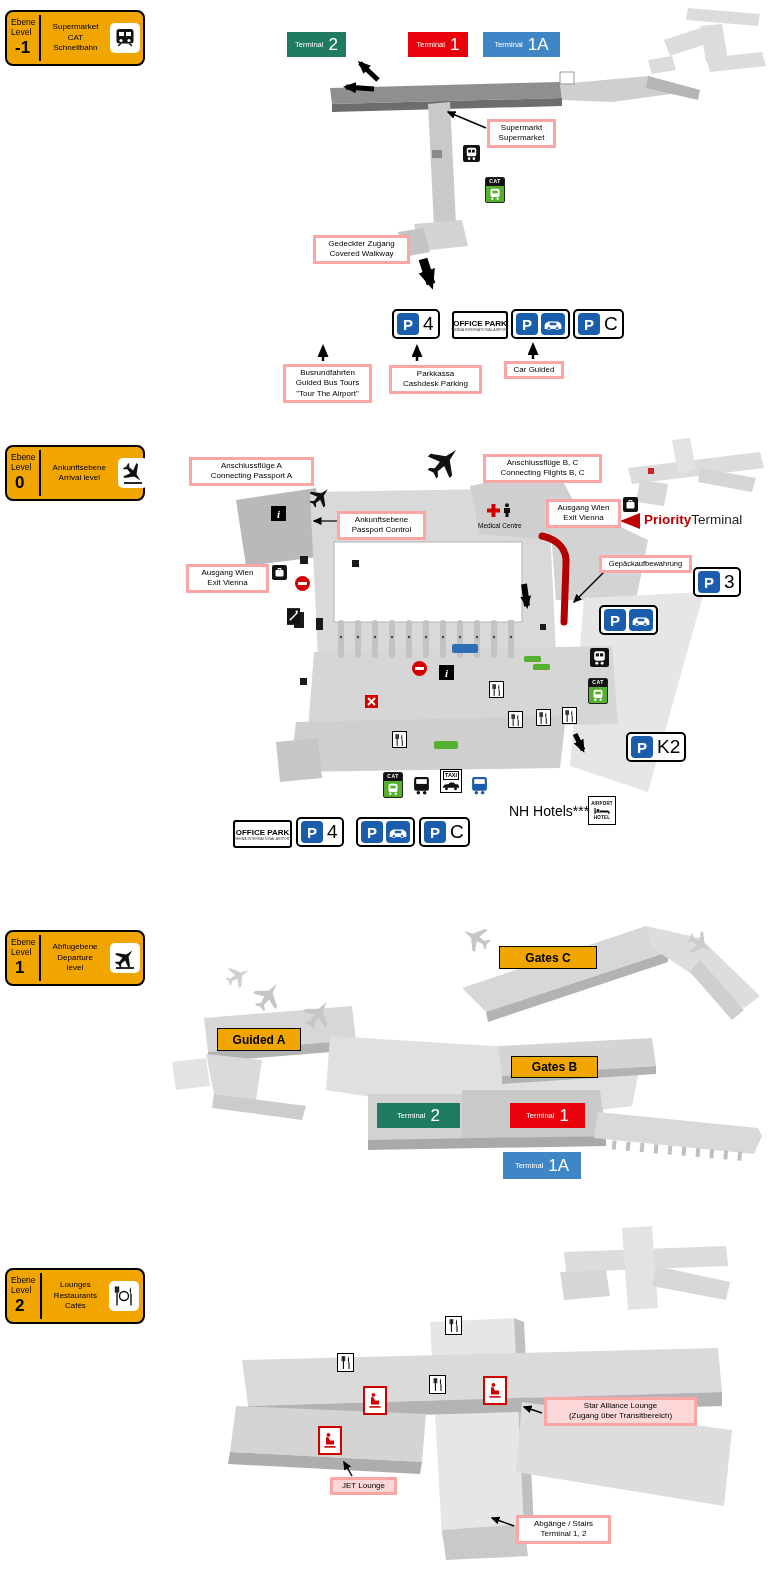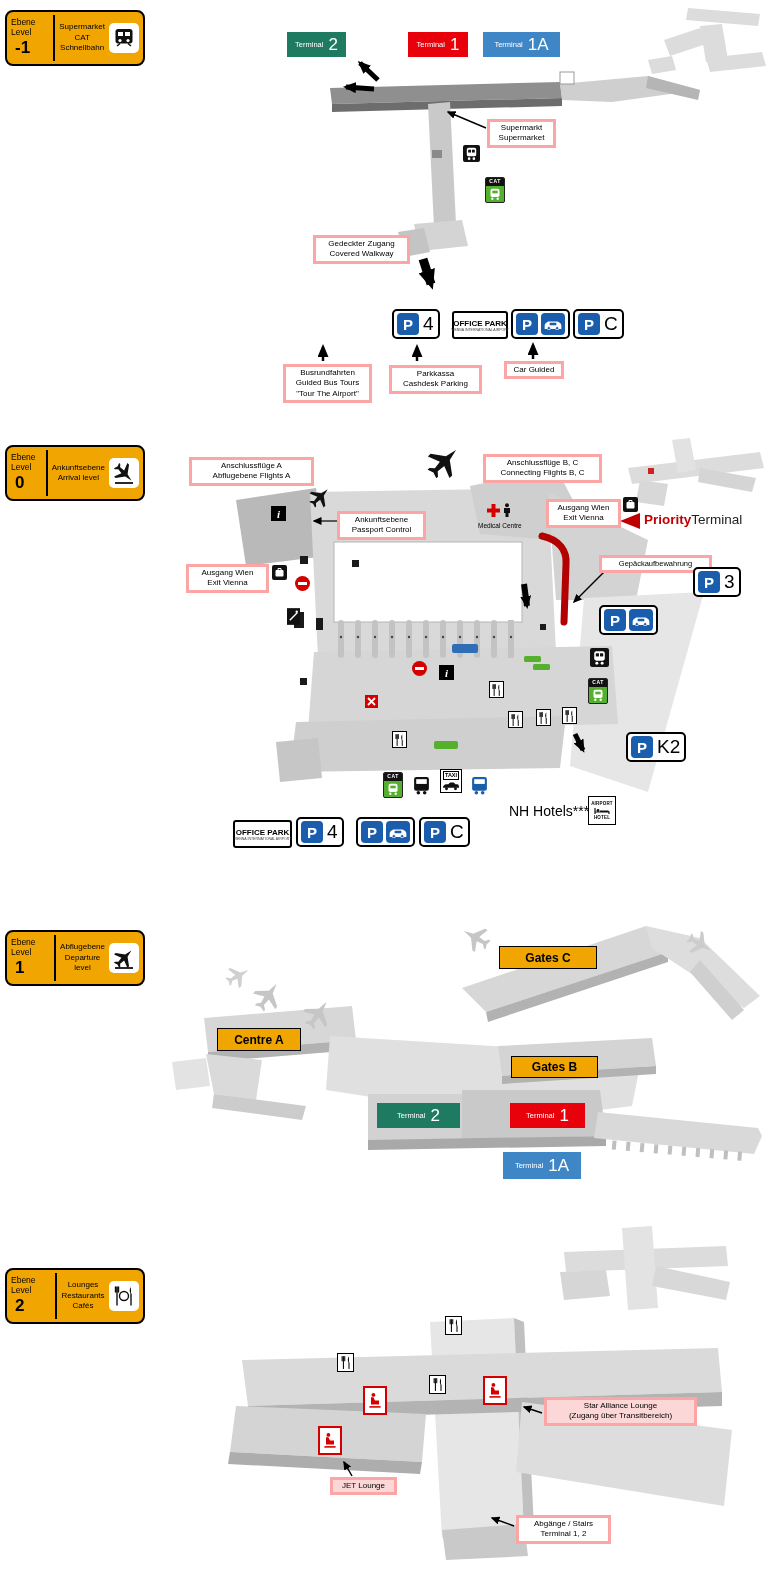--- a/index.html
+++ b/index.html
@@ -2,21 +2,21 @@
 <html><head>
 <meta charset="utf-8">
 <title></title>
 <style>
   *{margin:0;padding:0;box-sizing:border-box}
   html,body{background:#fff}
   body{font-family:"Liberation Sans","DejaVu Sans",sans-serif;color:#000}
   .canvas{position:relative;width:773px;height:1576px;background:#fff;overflow:hidden}
   .map-svg{position:absolute;left:0;top:0;z-index:0}
   
-  .lvl-badge{position:absolute;z-index:3;width:140px;height:56px;background:#F0A500;border:2px solid #000;border-radius:8px;display:flex;align-items:center;gap:4px;padding:3px 4px}
+  .lvl-badge{position:absolute;z-index:3;width:140px;height:56px;background:#F0A500;border:2px solid #000;border-radius:8px;display:flex;align-items:center;gap:12px;padding:3px 4px}
   .lvlb-left{width:46px;height:100%;display:flex;flex-direction:column;justify-content:center;border-right:2px solid #000;padding-right:3px}
   .lvlb-word{font-size:8.5px;line-height:1.15}
   .lvlb-num{font-size:17px;font-weight:bold;line-height:1.15;padding-left:4px}
   .lvlb-mid{flex:1;display:flex;flex-direction:column;align-items:center;justify-content:center;font-size:8px;line-height:1.3;text-align:center}
   .lvlb-icon{width:30px;height:30px;background:#fff;border-radius:5px;display:flex;align-items:center;justify-content:center;flex:none}
   
   .tbadge{position:absolute;z-index:2;display:flex;align-items:center;justify-content:center;gap:5px;color:#fff;height:25px}
   .tb-green{background:#1E7B62}.tb-red{background:#E8000B}.tb-blue{background:#3E86C6}
   .tb-word{font-size:7.5px}
   .tb-num{font-size:17px}
@@ -346,21 +346,21 @@
     <div class="lvlb-icon">
       <svg width="24" height="24" viewBox="-12 -12 24 24">
           <use href="#plane" fill="#111" transform="rotate(135) scale(1.05)"></use>
           <path d="M-9 10H9" stroke="#111" stroke-width="1.8"></path>
         </svg>
     </div>
   </div>
 
   <div class="lbl" style="left:189px;top:457px;width:125px">
     <span>Anschlussflüge A</span>
-    <span>Abflugebene Flights A</span>
+    <span>Connecting Passport A</span>
   </div>
   <div class="lbl" style="left:483px;top:454px;width:119px">
     <span>Anschlussflüge B, C</span>
     <span>Connecting Flights B, C</span>
   </div>
 
   <div class="lbl" style="left:337px;top:511px;width:89px">
     <span>Ankunftsebene</span>
     <span>Passport Control</span>
   </div>
@@ -401,21 +401,21 @@
         <rect x="3.5" y="5" width="8" height="6.5" rx="1" fill="#fff"></rect>
         <path d="M6 5V3.5h3V5" stroke="#fff" fill="none"></path>
       </svg>
   </div>
 
   <div class="priority" style="left:644px;top:512px">
     <span class="pri-red">Priority</span>
     <span class="pri-black">Terminal</span>
   </div>
 
-  <div class="lbl" style="left:599px;top:555px;width:113px;font-size:7.5px">
+  <div class="lbl" style="left:599px;top:555px;width:93px;font-size:7.5px">
     <span>Gepäckaufbewahrung</span>
   </div>
 
   <div class="psign" style="left:693px;top:567px">
     <span class="pbox">P</span>
     <span class="pnum">3</span>
   </div>
   <div class="psign" style="left:599px;top:605px">
     <span class="pbox">P</span>
     <span class="pbox">
@@ -604,21 +604,21 @@
           <use href="#plane" fill="#111" transform="rotate(45) scale(1.05)"></use>
           <path d="M-9 10H9" stroke="#111" stroke-width="1.8"></path>
         </svg>
     </div>
   </div>
 
   <div class="gates" style="left:499px;top:946px;width:98px;height:23px">
     <span>Gates C</span>
   </div>
   <div class="gates" style="left:217px;top:1028px;width:84px;height:23px">
-    <span>Centre A</span>
+    <span>Guided A</span>
   </div>
   <div class="gates" style="left:511px;top:1056px;width:87px;height:22px">
     <span>Gates B</span>
   </div>
 
   <div class="tbadge tb-green" style="left:377px;top:1103px;width:83px">
     <span class="tb-word">Terminal</span>
     <span class="tb-num">2</span>
   </div>
   <div class="tbadge tb-red" style="left:510px;top:1103px;width:75px">

